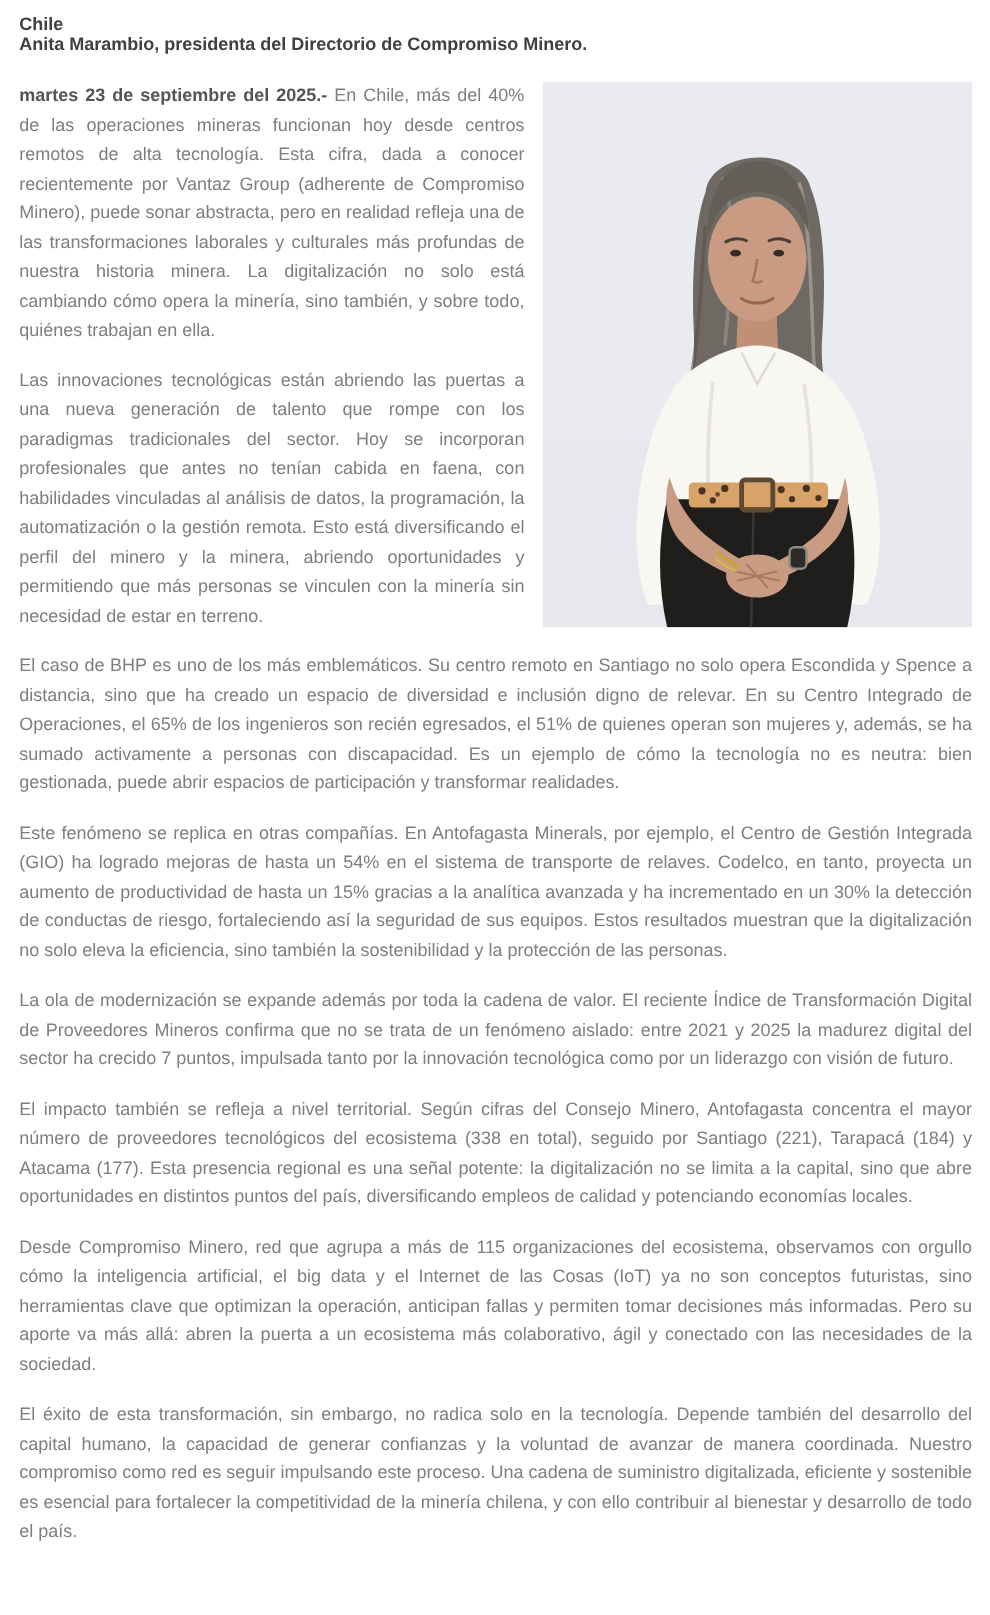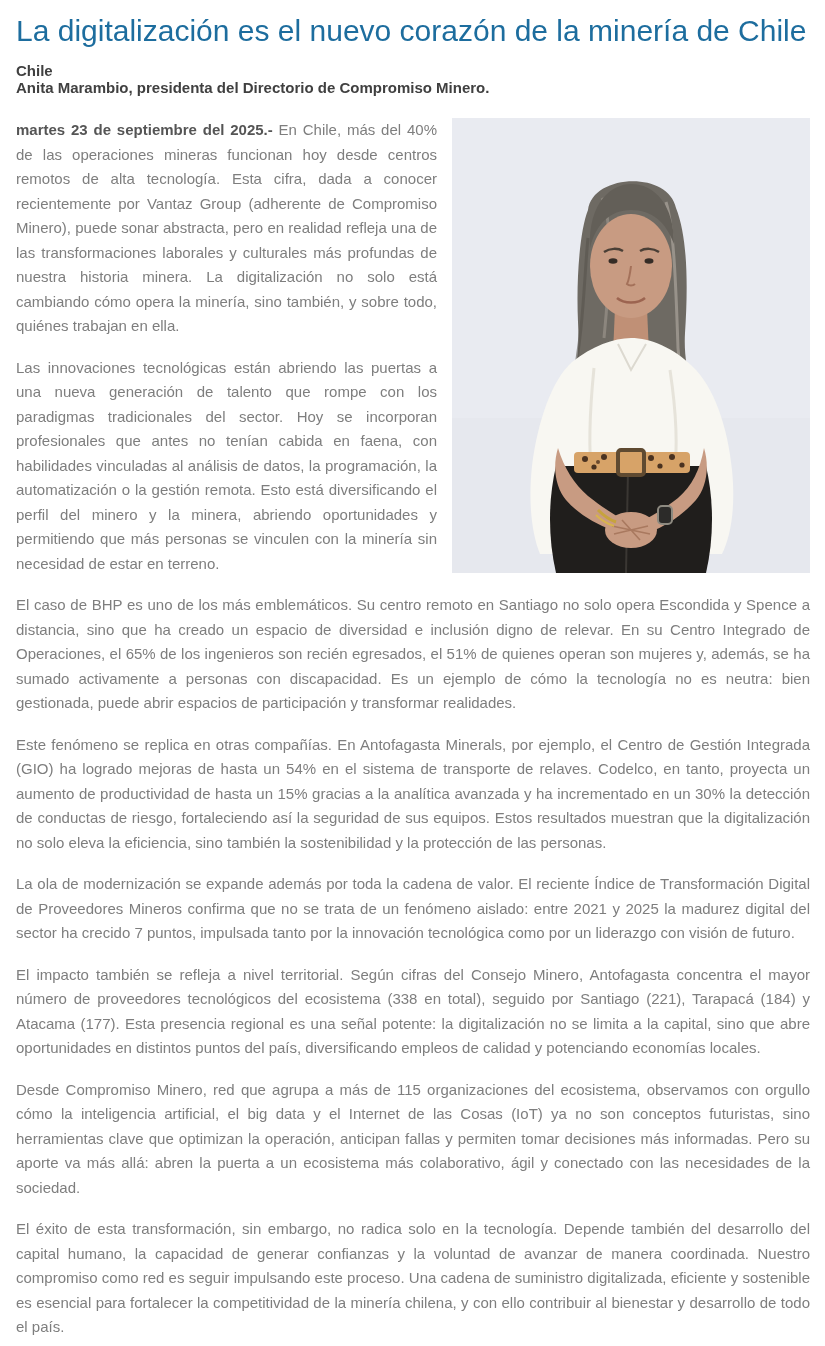--- a/index.html
+++ b/index.html
@@ -58,21 +58,20 @@
     margin: 0 0 15px 15px;
     overflow: hidden;
   }
   figure.article-photo svg { display: block; width: 100%; height: 100%; }
 </style>
 </head>
 <body>
 
 <article class="article">
 
-  <h1 class="post-title">La digitalización es el nuevo corazón de la minería de Chile</h1>
 
 
   <p class="subhead country">Chile</p>
 
   <p class="subhead author-line">Anita Marambio, presidenta del Directorio de Compromiso Minero.</p>
 
   <div class="body-copy">
 
     <figure class="article-photo">
       <svg viewBox="0 0 358 455" xmlns="http://www.w3.org/2000/svg">

